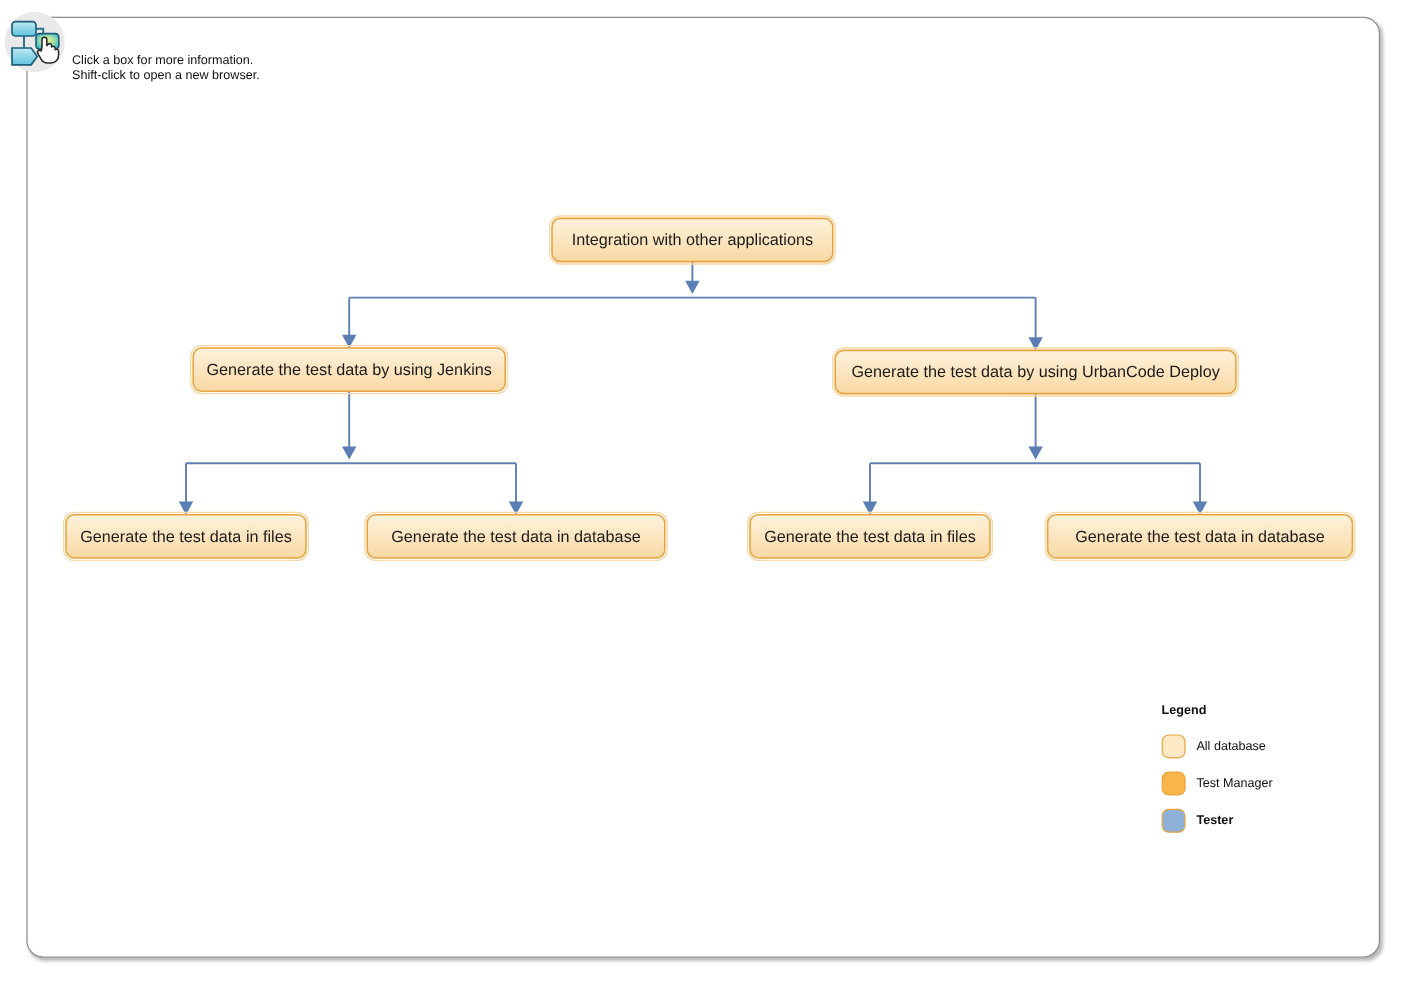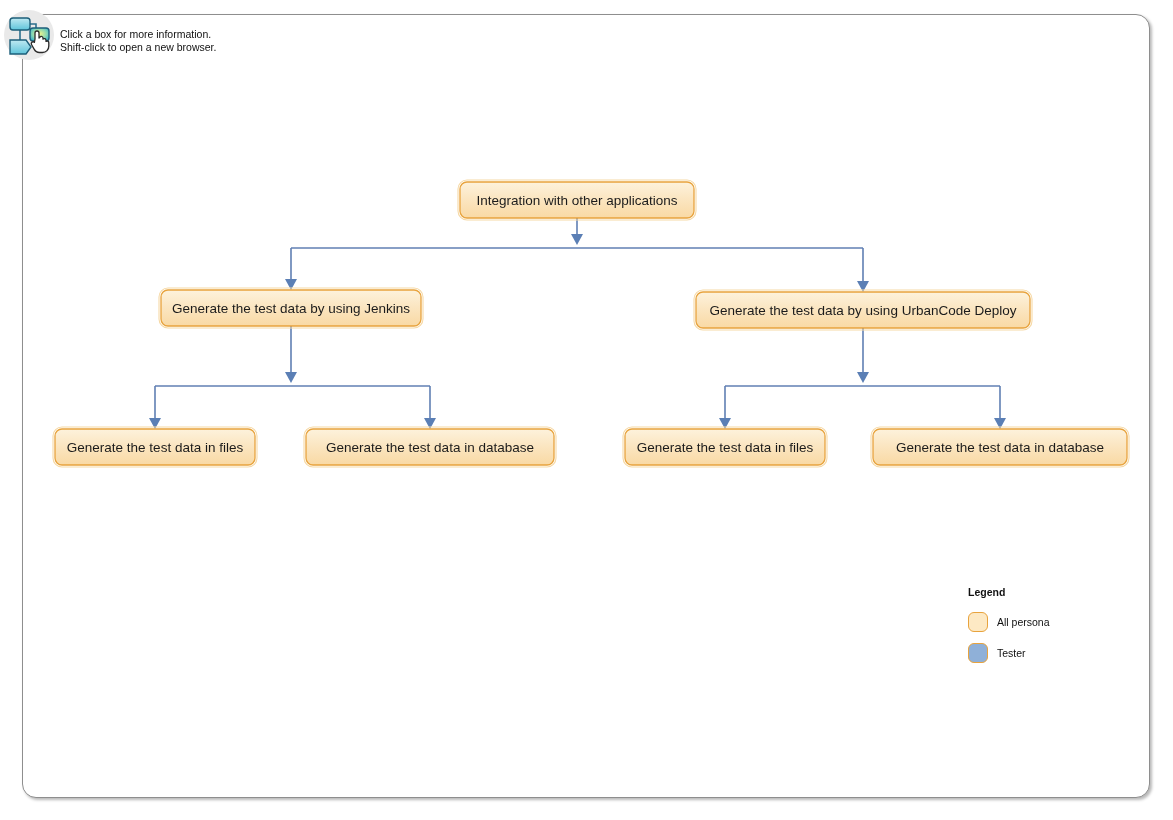--- a/index.html
+++ b/index.html
@@ -49,21 +49,21 @@
   #hint-icon .disc {
     position: absolute;
     left: 0; top: 0;
     width: 50px; height: 50px;
     border-radius: 50%;
     background: #e9e9e9;
   }
   #hint-text {
     position: absolute;
     left: 60px;
-    top: 20px;
+    top: 36px;
     font-size: 10.5px;
     line-height: 13px;
     color: #101010;
     white-space: nowrap;
   }
 
   
   #diagram {
     position: absolute;
     left: 0;
@@ -121,21 +121,21 @@
     border-radius: 6px;
     flex: 0 0 auto;
     margin-right: 9px;
     box-sizing: border-box;
   }
   .legend-label {
     font-size: 10.5px;
     color: #111;
     white-space: nowrap;
   }
-  .legend-label.bold { font-weight: normal; }
+  .legend-label.bold { font-weight: bold; }
 </style>
 </head>
 <body>
 
 <div id="stage">
 
   <div id="canvas-frame"></div>
 
   <svg id="diagram" width="1173" height="820">
     <defs>
@@ -260,23 +260,27 @@
       <div>Click a box for more information.</div>
       <div>Shift-click to open a new browser.</div>
     </div>
   </div>
 
   <div id="legend">
     <div id="legend-title">Legend</div>
 
     <div class="legend-row">
       <span class="legend-swatch" style="background:#fde9c4;border:1.5px solid #e8a33d;"></span>
-      <span class="legend-label">All persona</span>
-    </div>
-
+      <span class="legend-label">All database</span>
+    </div>
+
+    <div class="legend-row">
+      <span class="legend-swatch" style="background:#f8b648;border:1.5px solid #e8a33d;"></span>
+      <span class="legend-label">Test Manager</span>
+    </div>
 
     <div class="legend-row">
       <span class="legend-swatch" style="background:#8fb0d8;border:1.5px solid #e8a33d;"></span>
       <span class="legend-label bold">Tester</span>
     </div>
 
   </div>
 
 </div>
 

